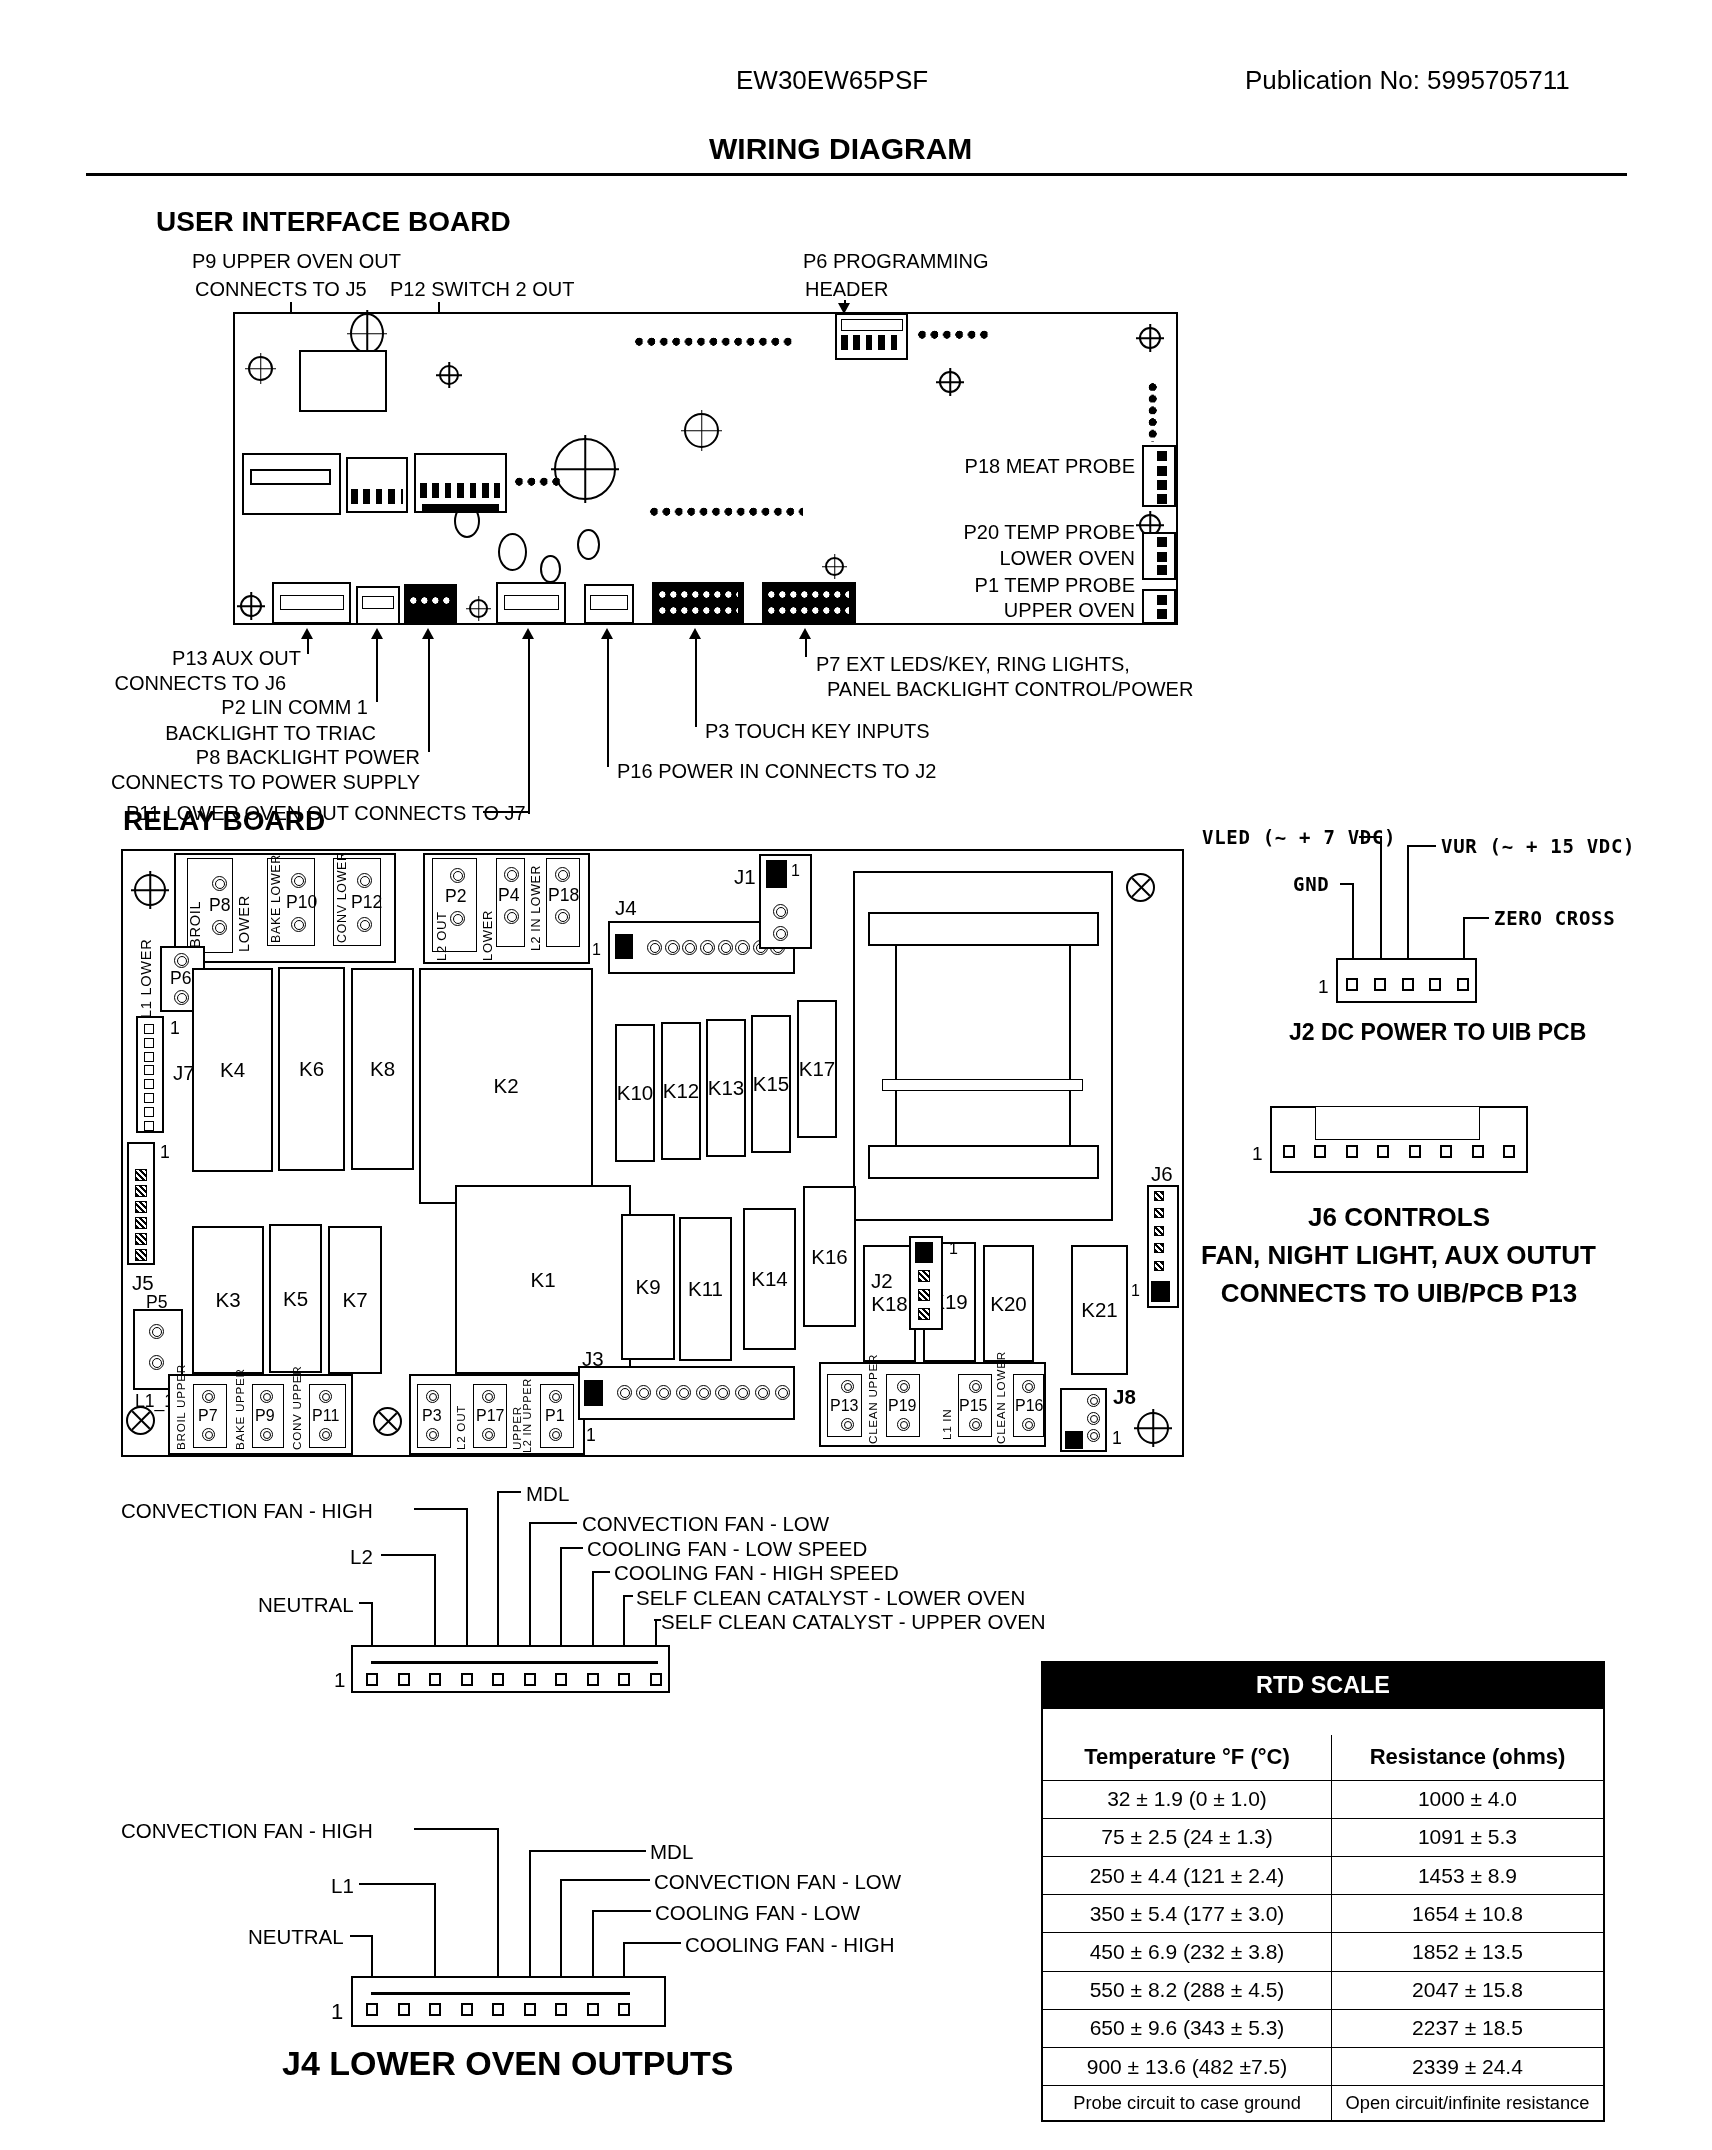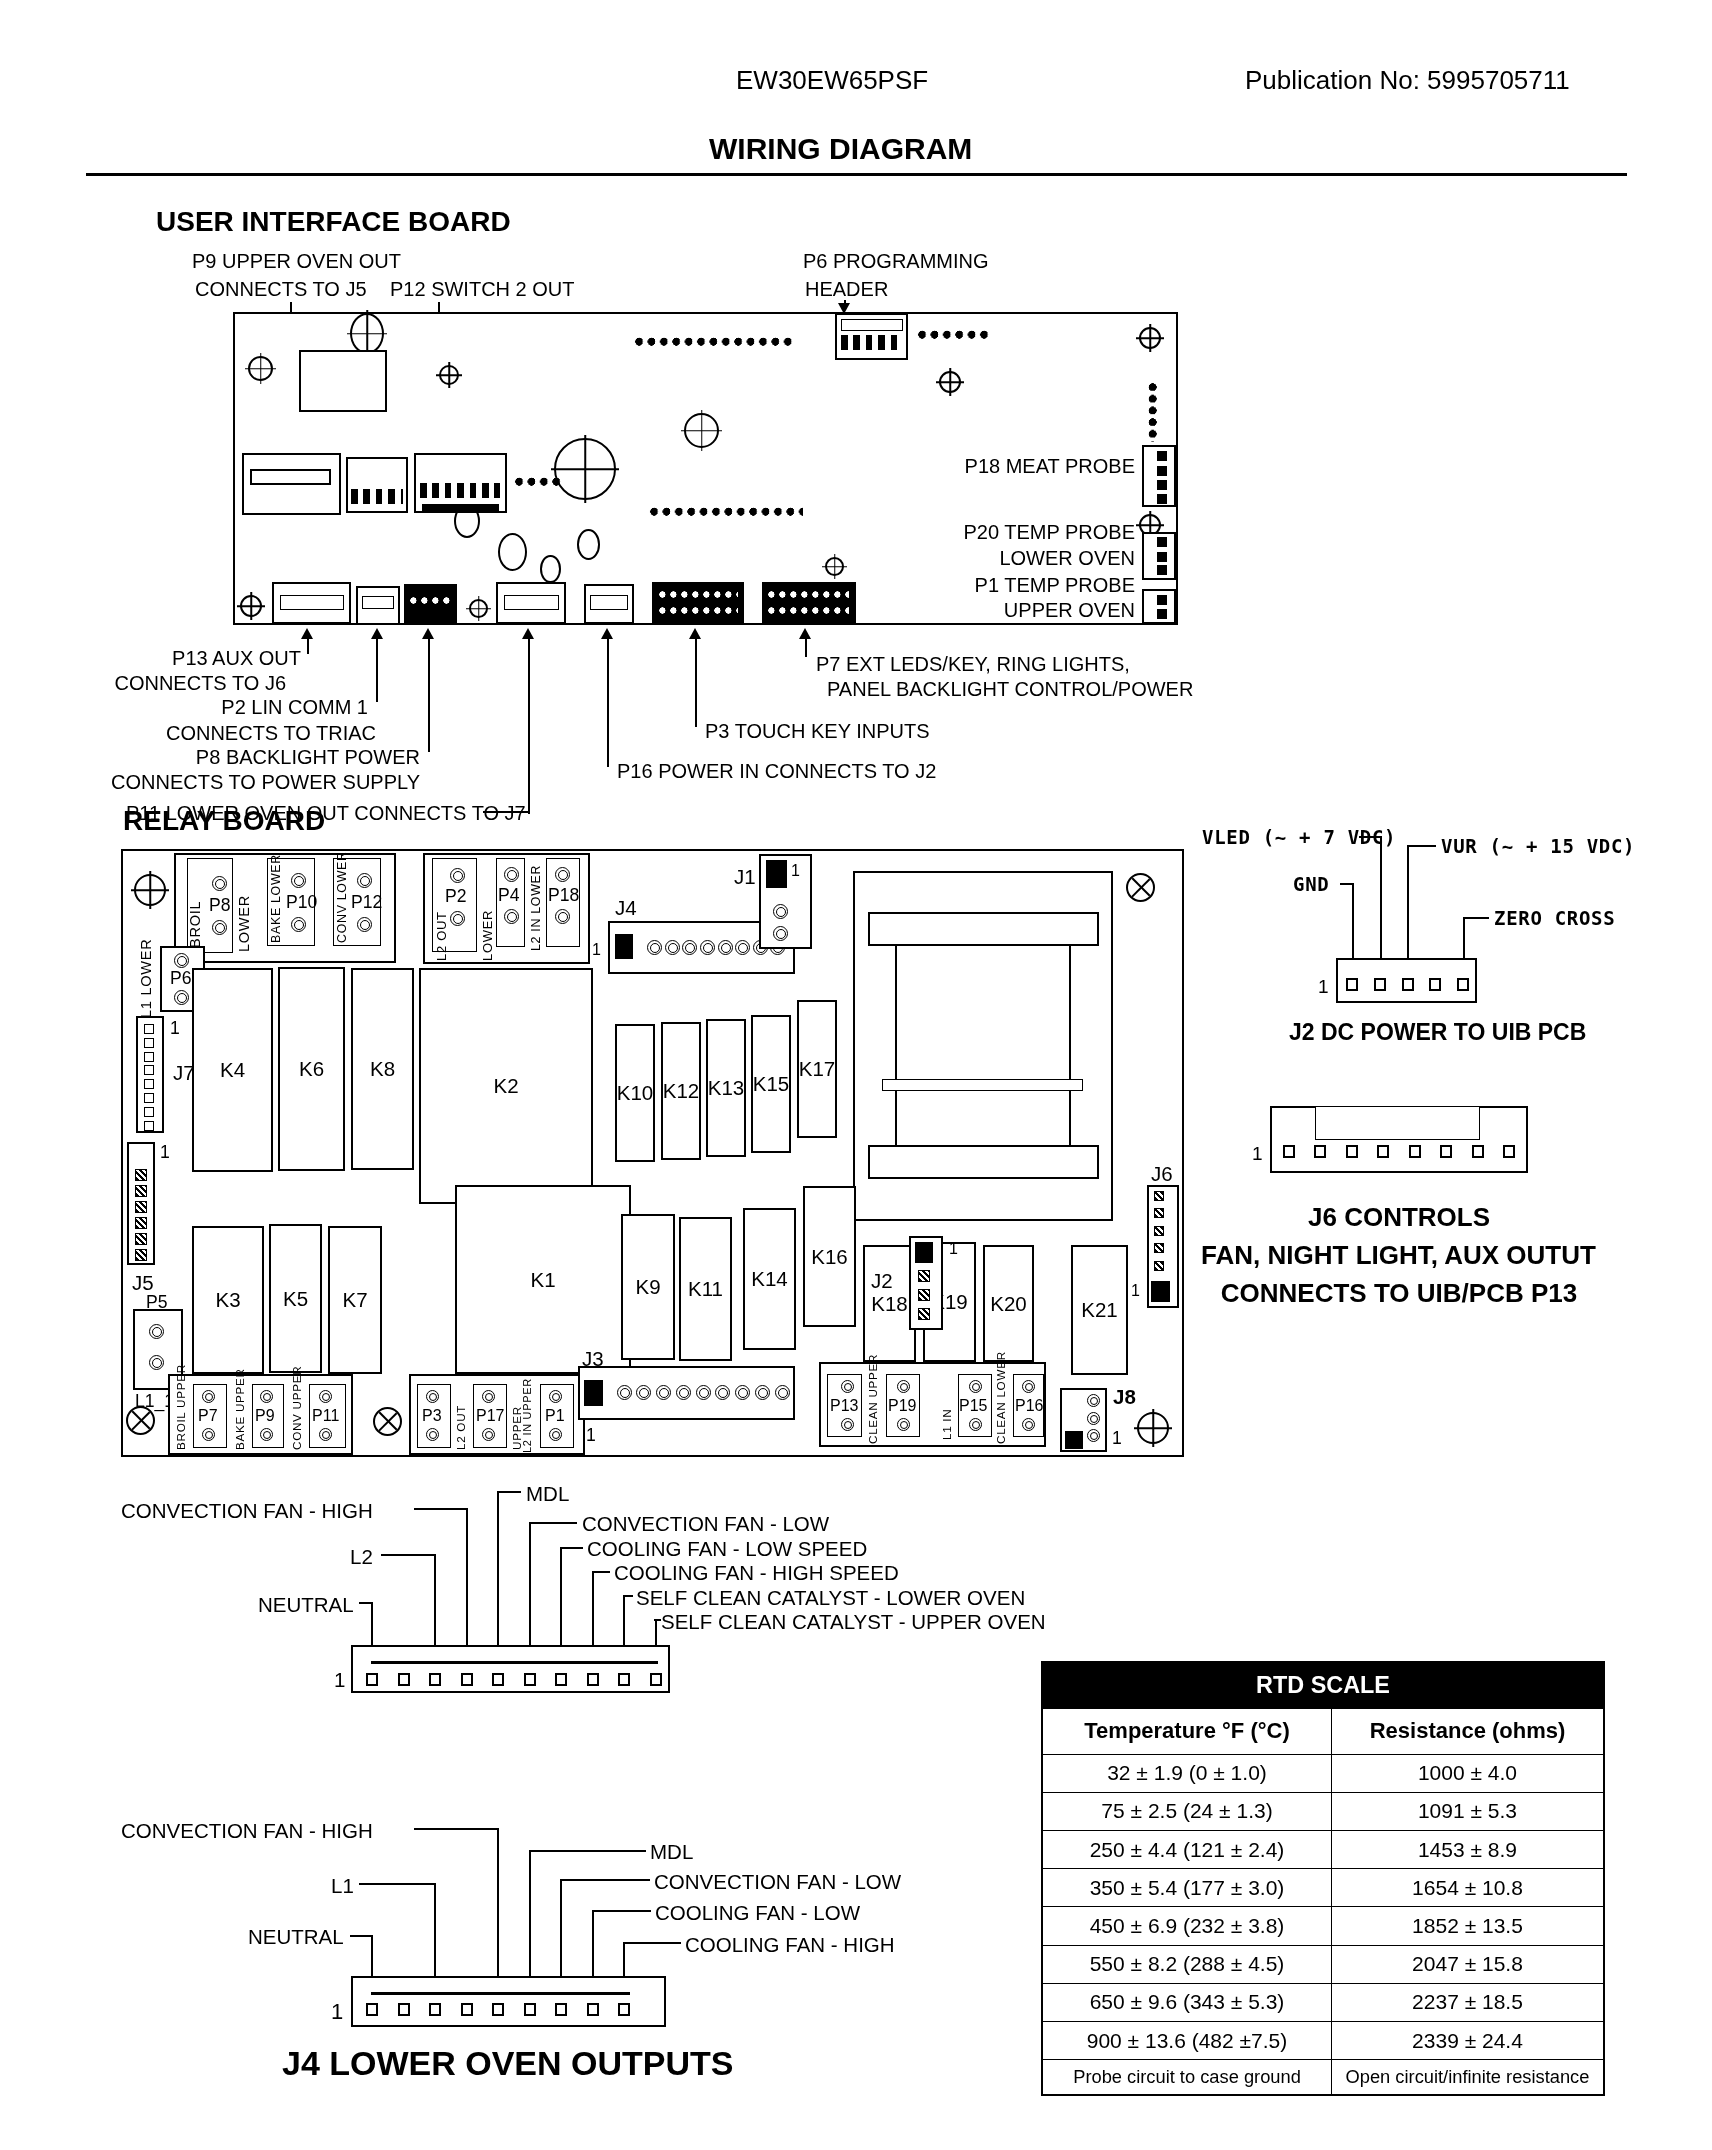--- a/index.html
+++ b/index.html
@@ -41,21 +41,21 @@
          background-size:9.5px 11.7px;background-repeat:repeat-y;}
   .wdots{position:absolute;height:8.8px;background-image:radial-gradient(circle at 4.4px 4.4px,#fff 2.9px,transparent 3.3px);
          background-size:11px 8.8px;background-repeat:repeat-x;}
   .arrup{position:absolute;width:0;height:0;border-left:6.6px solid transparent;border-right:6.6px solid transparent;border-bottom:11.7px solid #000;}
   .arrdn{position:absolute;width:0;height:0;border-left:6.6px solid transparent;border-right:6.6px solid transparent;border-top:11.7px solid #000;}
   .rtd{position:absolute;left:1041px;top:1661px;width:564px;border:2.2px solid #000;box-sizing:border-box;font-size:21px;}
   .rtd .hd{background:#000;color:#fff;font-weight:bold;font-size:23.4px;text-align:center;padding:8.8px 0;}
   .rtd .rw{display:flex;border-top:1.5px solid #000;}
   .rtd .c1{width:289px;border-right:1.5px solid #000;text-align:center;padding:6.6px 0;box-sizing:border-box;}
   .rtd .c2{flex:1;text-align:center;padding:6.6px 0;}
-  .rtd .ch{font-weight:bold;font-size:22px;padding:9.5px 0;}
+  .rtd .ch{font-weight:bold;font-size:22px;padding:9.5px 0;margin-top:26px;}
   .rtd .ft{font-size:18.3px;padding:5.9px 0;}
 </style>
 </head>
 <body>
 
 <div class="page">
 
   <div class="lbl" style="left:736px;top:64px;font-size:26px;">EW30EW65PSF</div>
   <div class="lbl" style="left:1245px;top:64px;font-size:26px;">Publication No:  5995705711</div>
   <div class="lbl b" style="left:709px;top:130px;font-size:30px;">WIRING DIAGRAM</div>
@@ -160,21 +160,21 @@
   <div class="arrup" style="left:601px;top:628px;"></div>
   <div class="vline" style="left:607px;top:638px;height:129px;"></div>
   <div class="arrup" style="left:689px;top:628px;"></div>
   <div class="vline" style="left:695px;top:638px;height:89px;"></div>
   <div class="arrup" style="left:799px;top:628px;"></div>
   <div class="vline" style="left:805px;top:638px;height:19px;"></div>
 
   <div class="lbl ra" style="left:94px;top:646px;width:207px;">P13 AUX OUT</div>
   <div class="lbl ra" style="left:79px;top:671px;width:207px;">CONNECTS TO J6</div>
   <div class="lbl ra" style="left:152px;top:695px;width:216px;">P2 LIN COMM 1</div>
-  <div class="lbl ra" style="left:123px;top:721px;width:253px;">CONNECTS TO TRIAC</div>
+  <div class="lbl ra" style="left:123px;top:721px;width:253px;">BACKLIGHT TO TRIAC</div>
   <div class="lbl ra" style="left:138px;top:745px;width:282px;">P8 BACKLIGHT POWER</div>
   <div class="lbl ra" style="left:72px;top:770px;width:348px;">CONNECTS TO POWER SUPPLY</div>
   <div class="lbl" style="left:126px;top:801px;">P11 LOWER OVEN OUT CONNECTS TO J7</div>
   <div class="lbl" style="left:816px;top:652px;">P7 EXT LEDS/KEY, RING LIGHTS,</div>
   <div class="lbl" style="left:827px;top:677px;">PANEL BACKLIGHT CONTROL/POWER</div>
   <div class="lbl" style="left:705px;top:719px;">P3 TOUCH KEY INPUTS</div>
   <div class="lbl" style="left:617px;top:759px;">P16 POWER IN CONNECTS TO J2</div>
 
   <div class="lbl b" style="left:123px;top:803px;font-size:28px;">RELAY BOARD</div>
   <div class="box bx4" style="left:121px;top:849px;width:1063px;height:608px;"></div>

